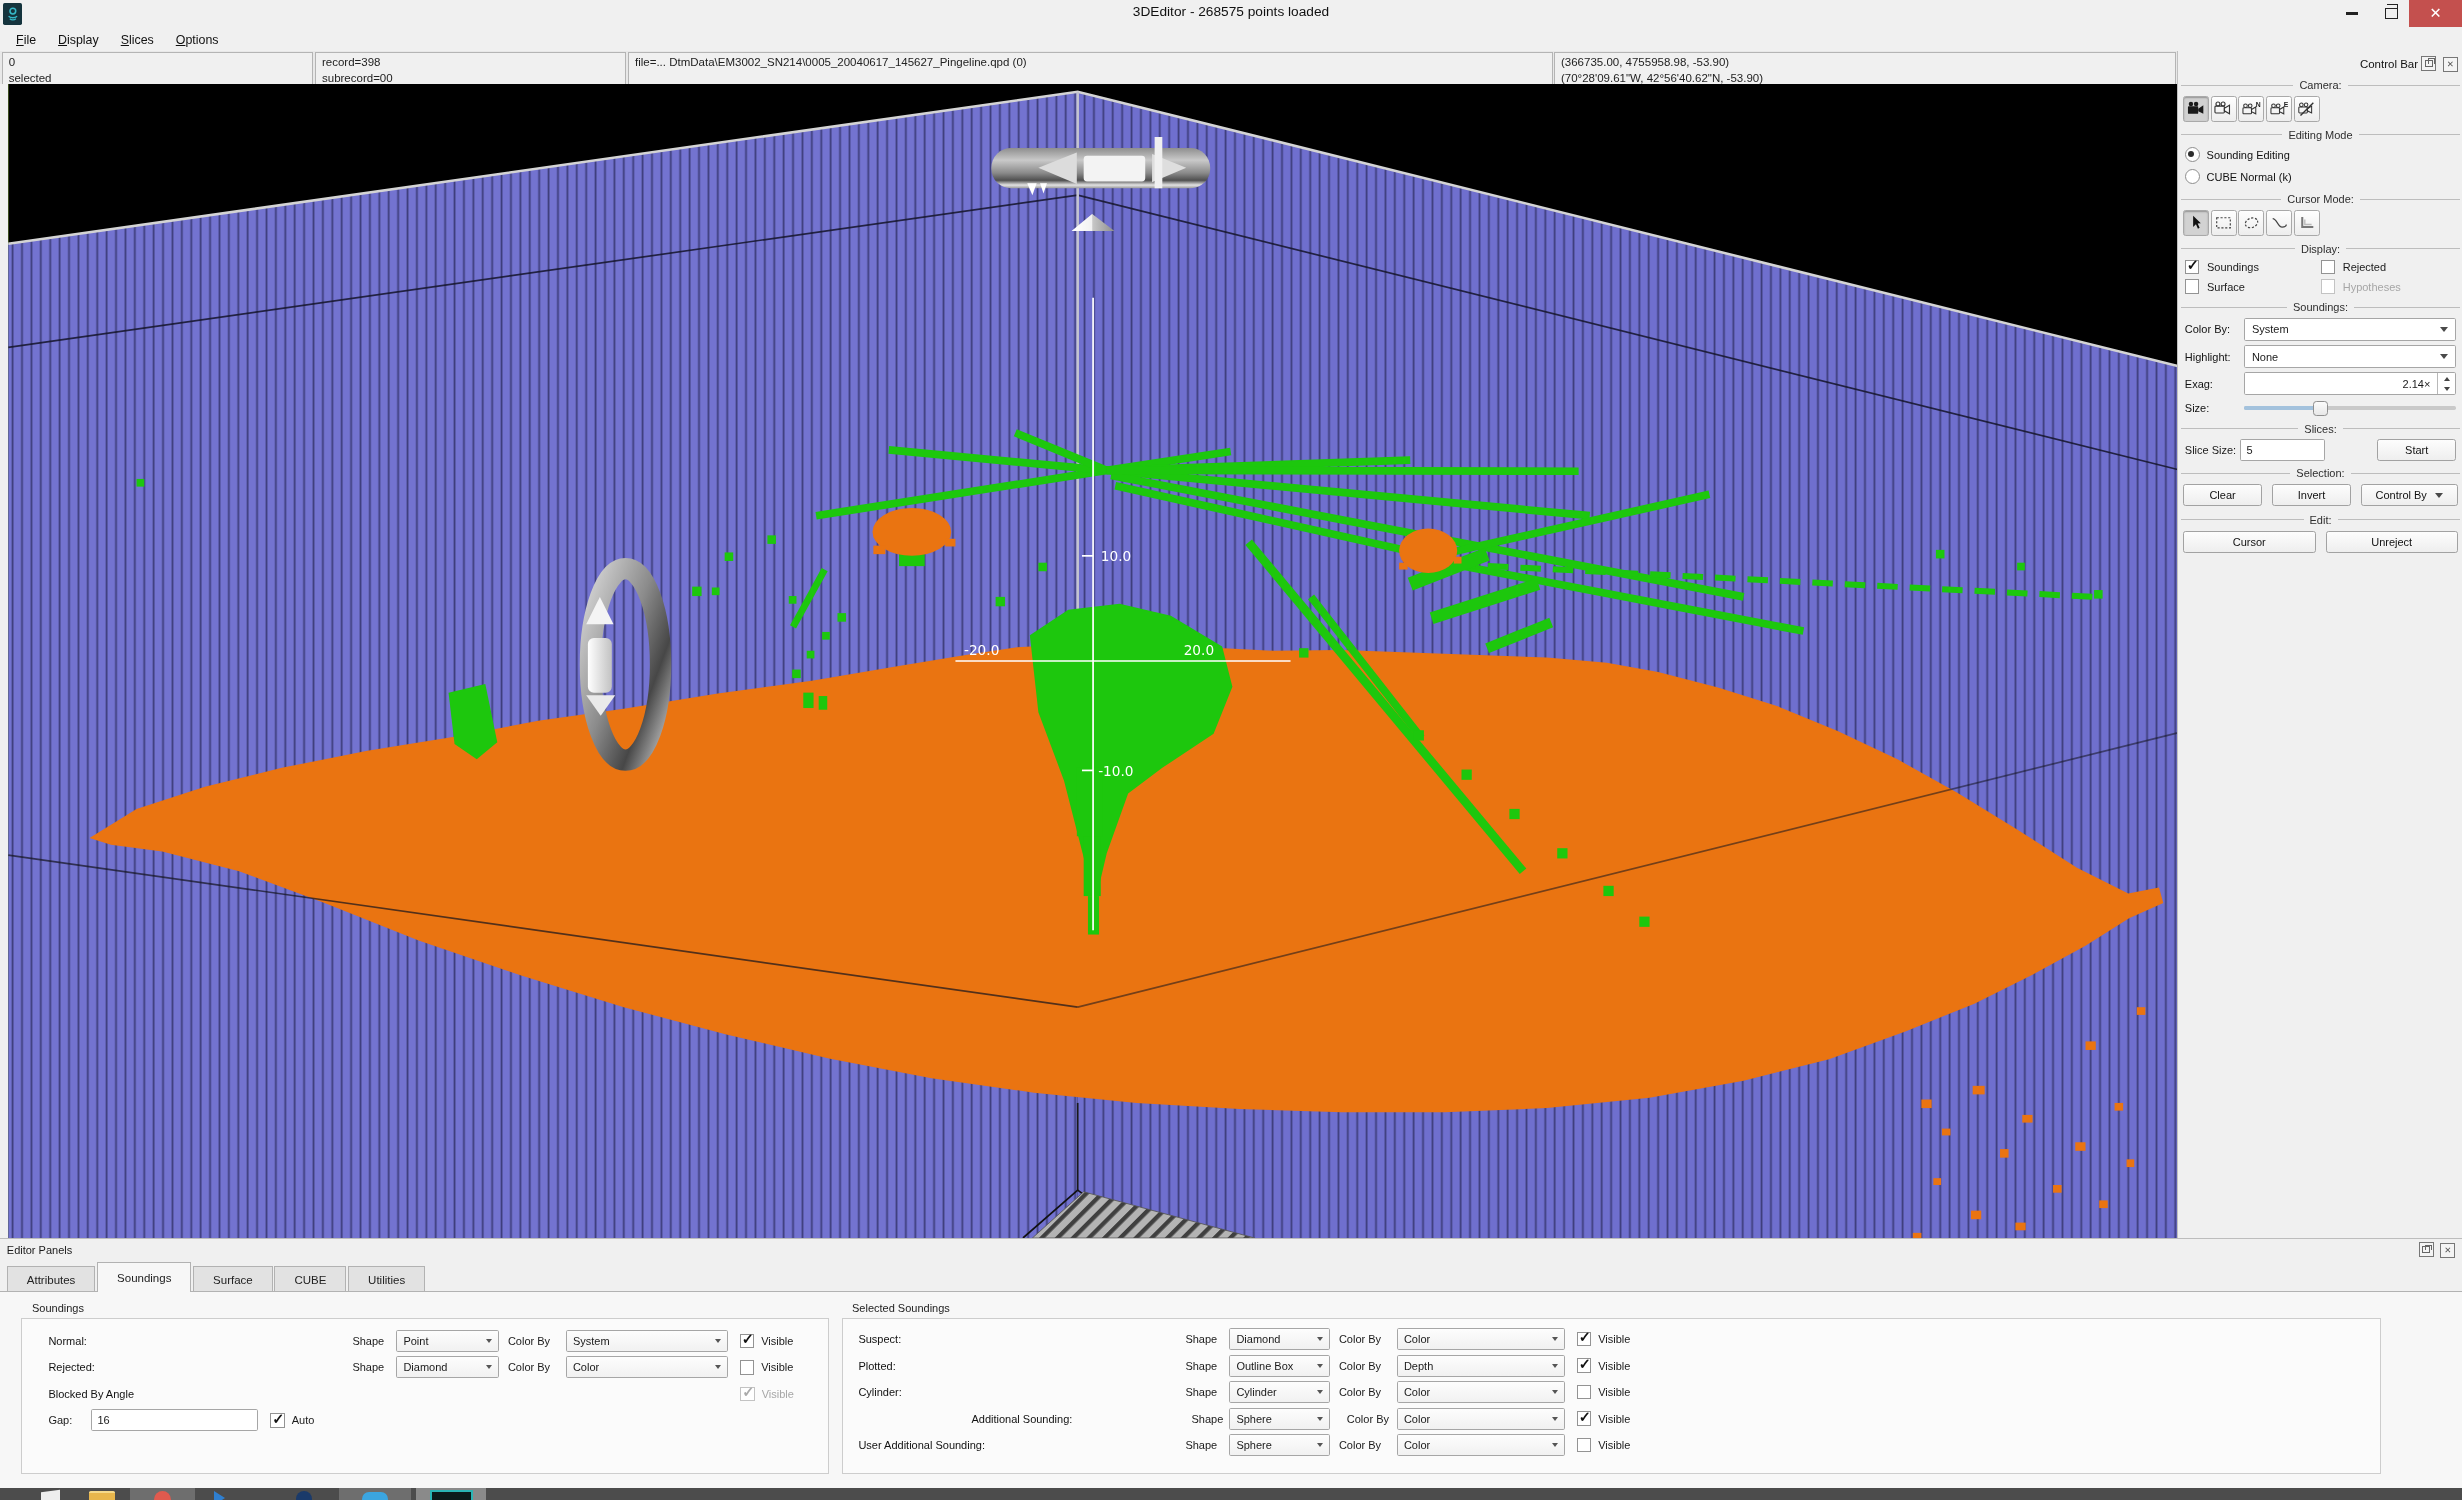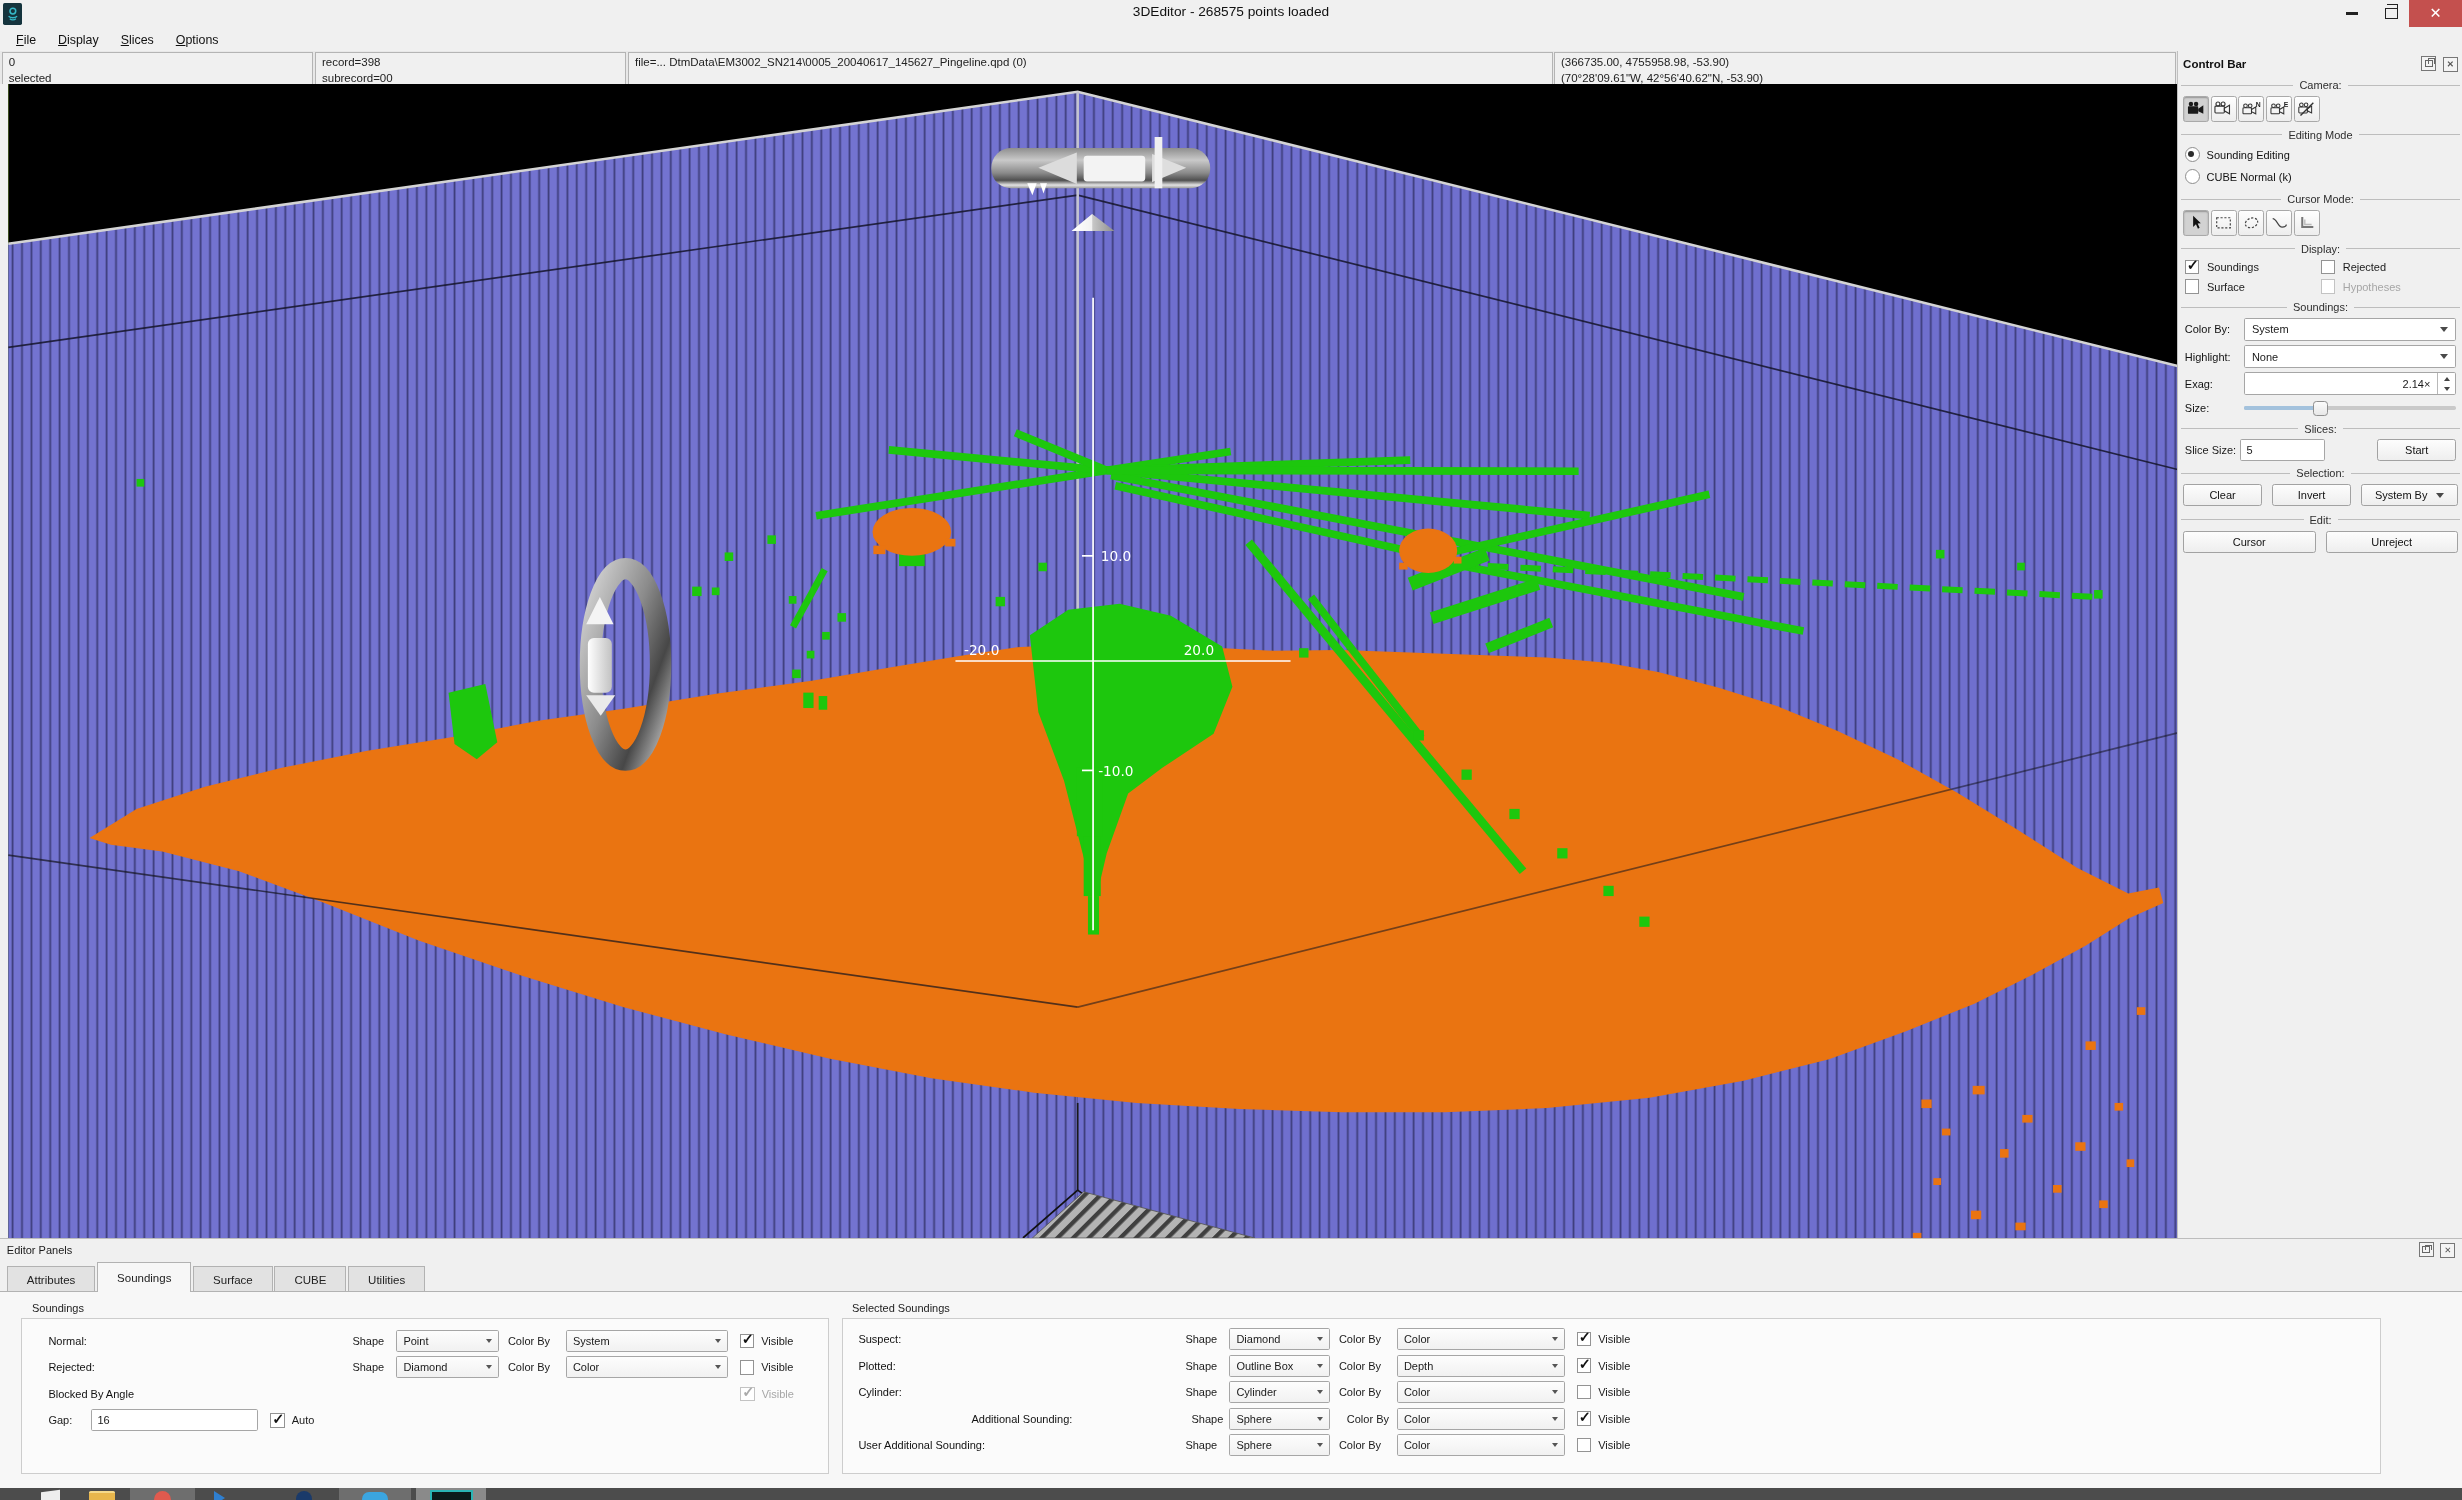--- a/index.html
+++ b/index.html
@@ -27,21 +27,21 @@
   
   .statusrow{position:absolute;left:0;top:51px;width:2177px;height:32.5px;overflow:hidden;background:#e8e8e8;}
   .sfield{position:absolute;top:0.9px;height:38px;background:#f0f0f0;border:0.9px solid #b4b4b4;box-sizing:border-box;
           font-size:11.5px;color:#222;padding:2.6px 6px;line-height:15.4px;white-space:nowrap;overflow:hidden;}
 
   
   .viewport{position:absolute;left:8px;top:84px;width:2177px;height:1154px;background:#bef264;}
 
   
   .controlbar{position:absolute;left:2177px;top:51px;width:286px;height:1187px;background:#f0f0f0;border-left:0.9px solid #c0c0c0;box-sizing:border-box;font-size:11px;}
-  .cb-header{display:flex;align-items:center;justify-content:space-between;padding:5.1px 5.1px 1.7px 5.1px;font-weight:bold;}
+  .cb-header{display:flex;align-items:center;justify-content:flex-end;padding:5.1px 5.1px 1.7px 5.1px;}
   .cb-title{font-size:11.5px;color:#111;}
   .mini-ic{width:13px;height:13px;border:0.9px solid #777;color:#555;display:inline-flex;align-items:center;justify-content:center;font-size:8.5px;margin-left:3.4px;background:#f4f4f4;position:relative;}
   .float-glyph{width:6px;height:5.1px;border:0.9px solid #666;position:relative;}
   .float-glyph::before{content:"";position:absolute;left:1.7px;top:-2.6px;width:5.1px;height:4.3px;border:0.9px solid #666;border-bottom:none;}
   .groupline{display:flex;align-items:center;gap:6px;color:#2e2e2e;margin:6px 3.4px 3.4px 3.4px;font-size:11px;}
   .groupline::before,.groupline::after{content:"";flex:1;height:0.9px;background:#bdbdbd;}
   .toolrow{display:flex;gap:1.7px;padding:0.9px 5.1px;}
   .toolbtn{width:24px;height:24px;border:0.9px solid #a9a9a9;border-radius:2.6px;background:linear-gradient(#fefefe,#ededed);display:flex;align-items:center;justify-content:center;}
   .toolbtn.pressed{background:#d2d2d2;box-shadow:inset 0 0.9px 1.7px rgba(0,0,0,.3);}
   .opt-row{display:flex;align-items:center;gap:6.8px;padding:3.4px 6.8px;color:#111;}
@@ -489,21 +489,21 @@
 
     <div class="groupline">Selection:</div>
     <div class="btnrow">
       <div class="pushbtn" style="flex:1;">
           <span>Clear</span>
         </div>
       <div class="pushbtn" style="flex:1;">
           <span>Invert</span>
         </div>
       <div class="pushbtn" style="flex:1.3;gap:8.5px;">
-        <span>System By</span>
+        <span>Control By</span>
           <span class="arr" style="width:0;height:0;border-left:4.3px solid transparent;border-right:4.3px solid transparent;border-top:5.1px solid #4a4a4a;"></span>
       </div>
     </div>
 
     <div class="groupline">Edit:</div>
     <div class="btnrow">
       <div class="pushbtn" style="flex:1;">
           <span>Cursor</span>
         </div>
       <div class="pushbtn" style="flex:1;">

